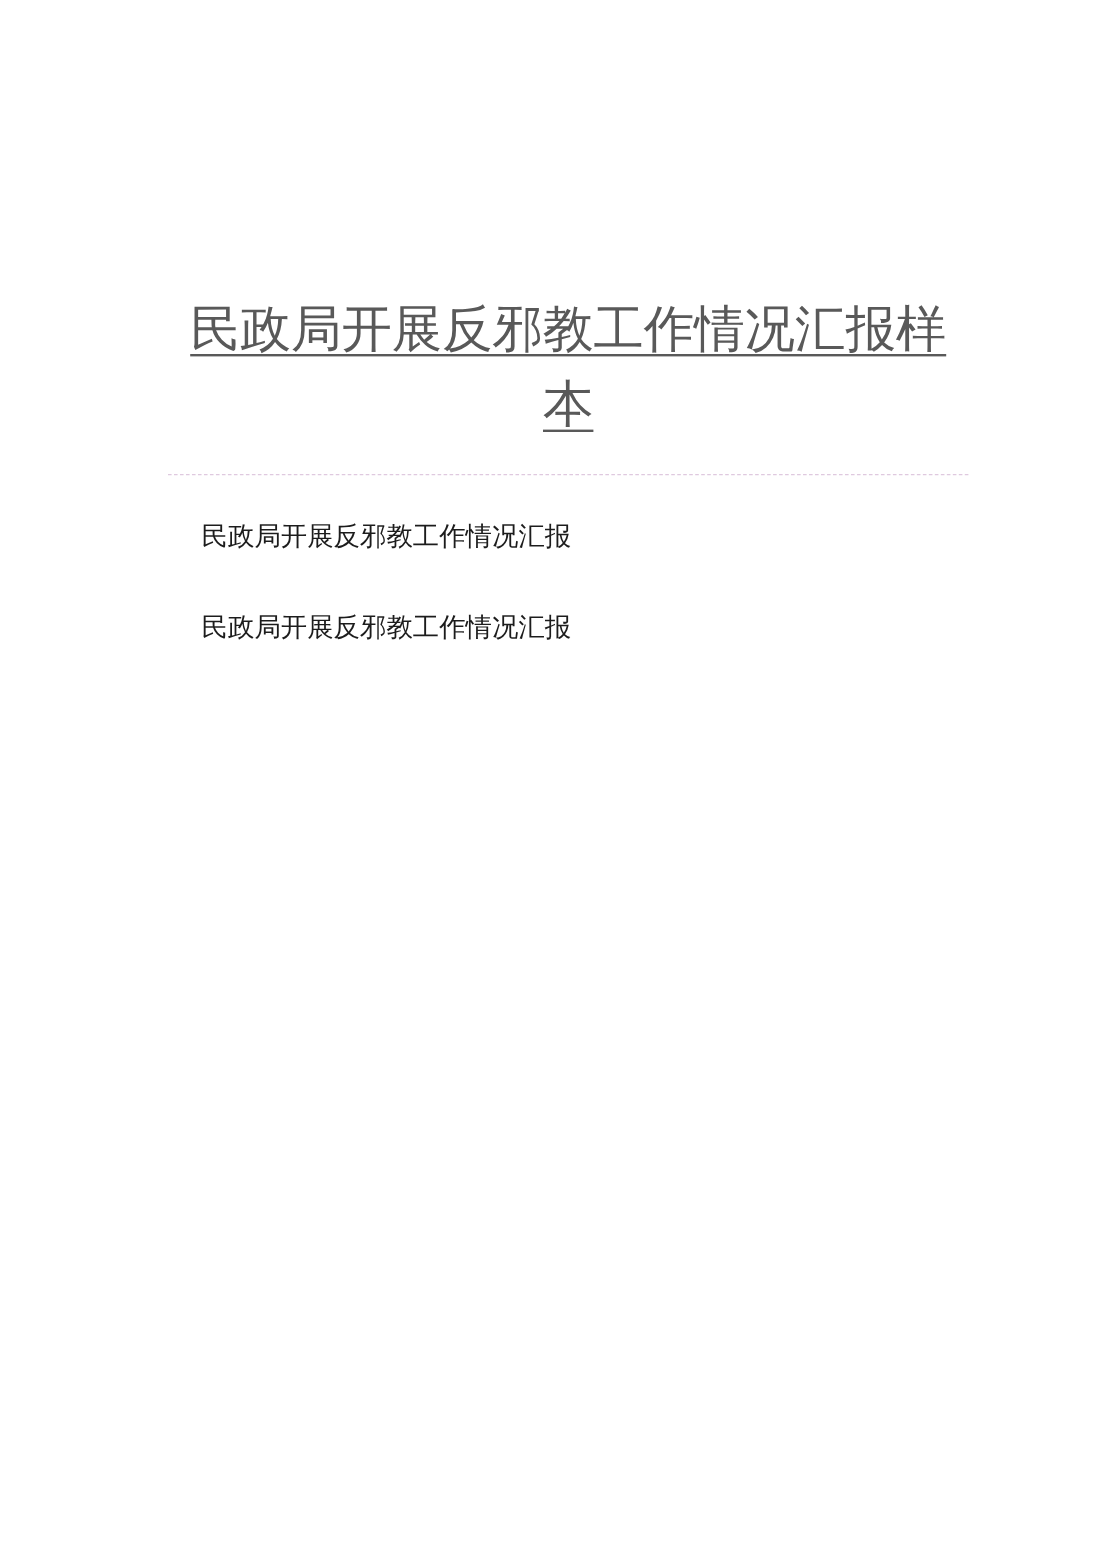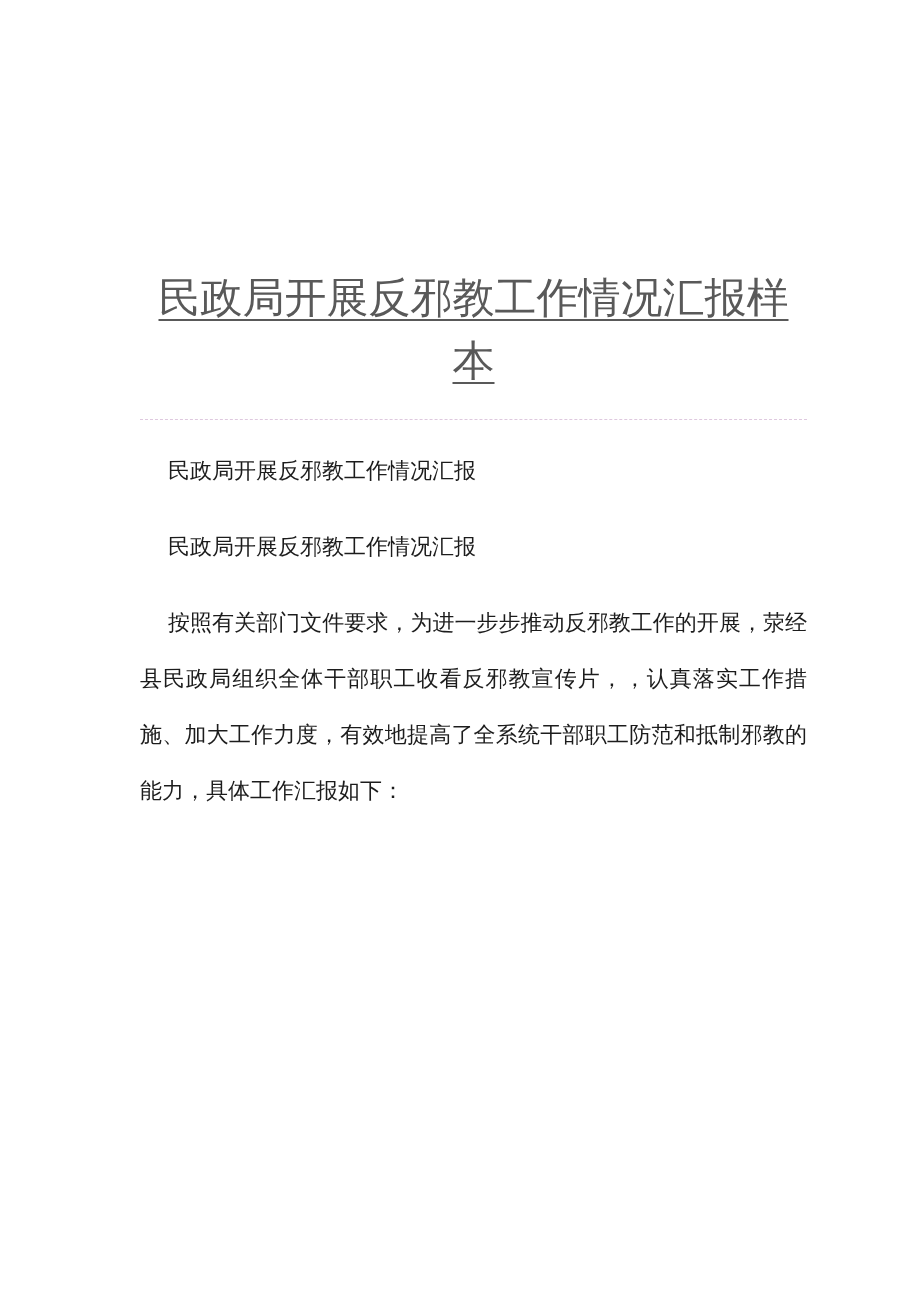--- a/index.html
+++ b/index.html
@@ -10,21 +10,20 @@
   .page {
     position: relative;
     width: 920px;
     height: 1302px;
     background: #ffffff;
     overflow: hidden;
     font-family: "Liberation Sans", "DejaVu Sans", sans-serif;
   }
   .content {
     padding: 242px 113px 0 140px;
-    margin-top: 24px;
   }
   .title {
     margin: 0;
     font-size: 42px;
     line-height: 63px;
     font-weight: 400;
     color: #595959;
     text-align: center;
     text-decoration: underline;
     text-decoration-thickness: 2px;
@@ -62,16 +61,15 @@
 <div class="page">
   <div class="content">
     <h1 class="title">民政局开展反邪教工作情况汇报样本</h1>
 
 
     <div class="divider"></div>
 
     <div class="paragraphs">
       <p class="para">民政局开展反邪教工作情况汇报</p>
       <p class="para">民政局开展反邪教工作情况汇报</p>
-      <p class="para">按照有关部门文件要求，为进一步步推动反邪教工作的开展，荥经县民政局组织全体干部职工收看反邪教宣传片，，认真落实工作措施、加大工作力度，有效地提高了全系统干部职工防范和抵制邪教的能力，具体工作汇报如下：</p>
     </div>
   </div>
 </div>
 
 </body></html>

